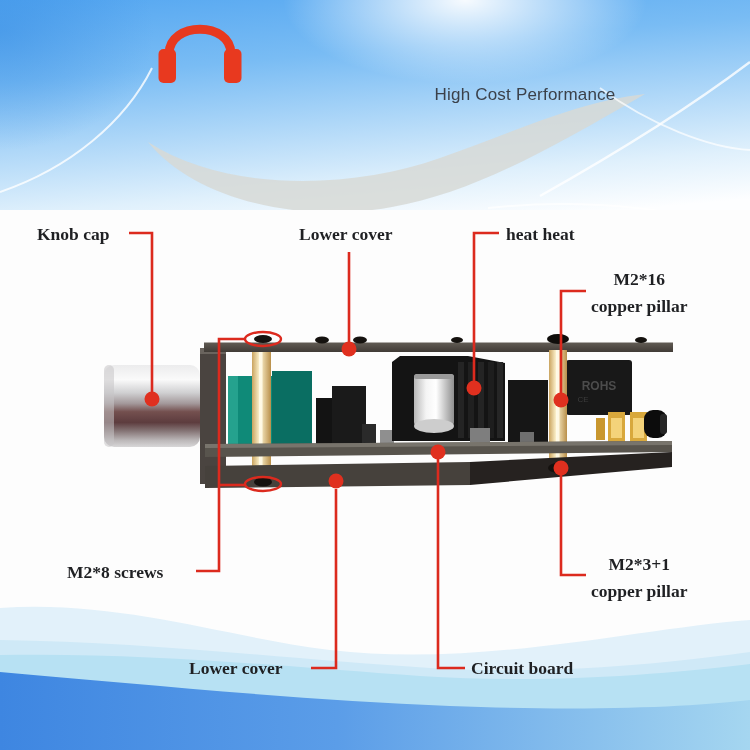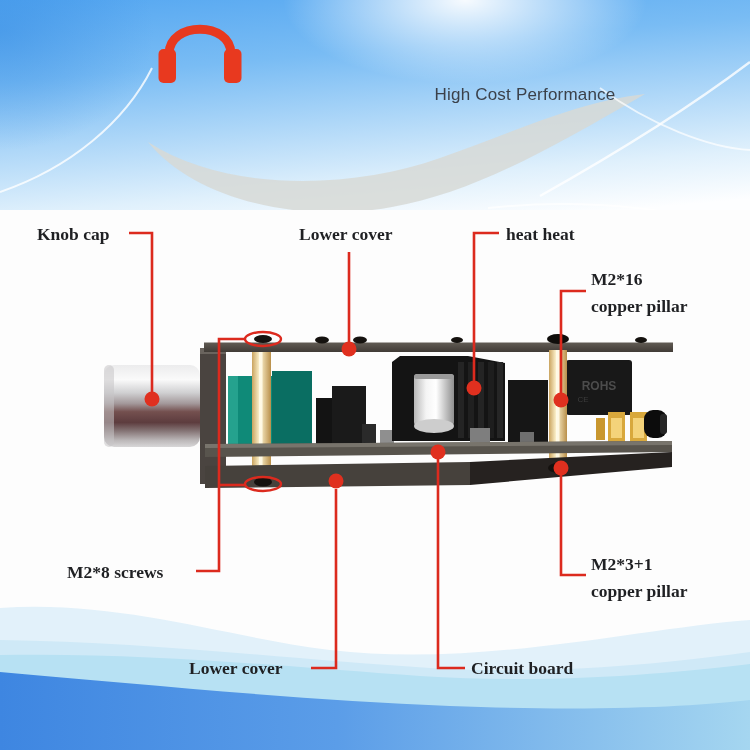--- a/index.html
+++ b/index.html
@@ -21,21 +21,21 @@
   .banner-title{
     position:absolute;left:370px;top:84px;width:310px;
     text-align:center;color:#3b414a;font-size:17px;line-height:22px;
     letter-spacing:.2px;
   }
   
   .lbl{
     position:absolute;color:#1f2023;font-weight:bold;font-size:17.5px;
     line-height:20px;white-space:nowrap;font-family:Liberation Serif, serif;
   }
-  .lbl.two{line-height:27px;}
+  .lbl.two{line-height:27px;text-align:center;}
   
   #gfx{position:absolute;left:0;top:0;}
 </style>
 </head>
 <body>
 
 <div id="stage">
 
   <div class="banner">
     <svg width="750" height="210" viewBox="0 0 750 210">

